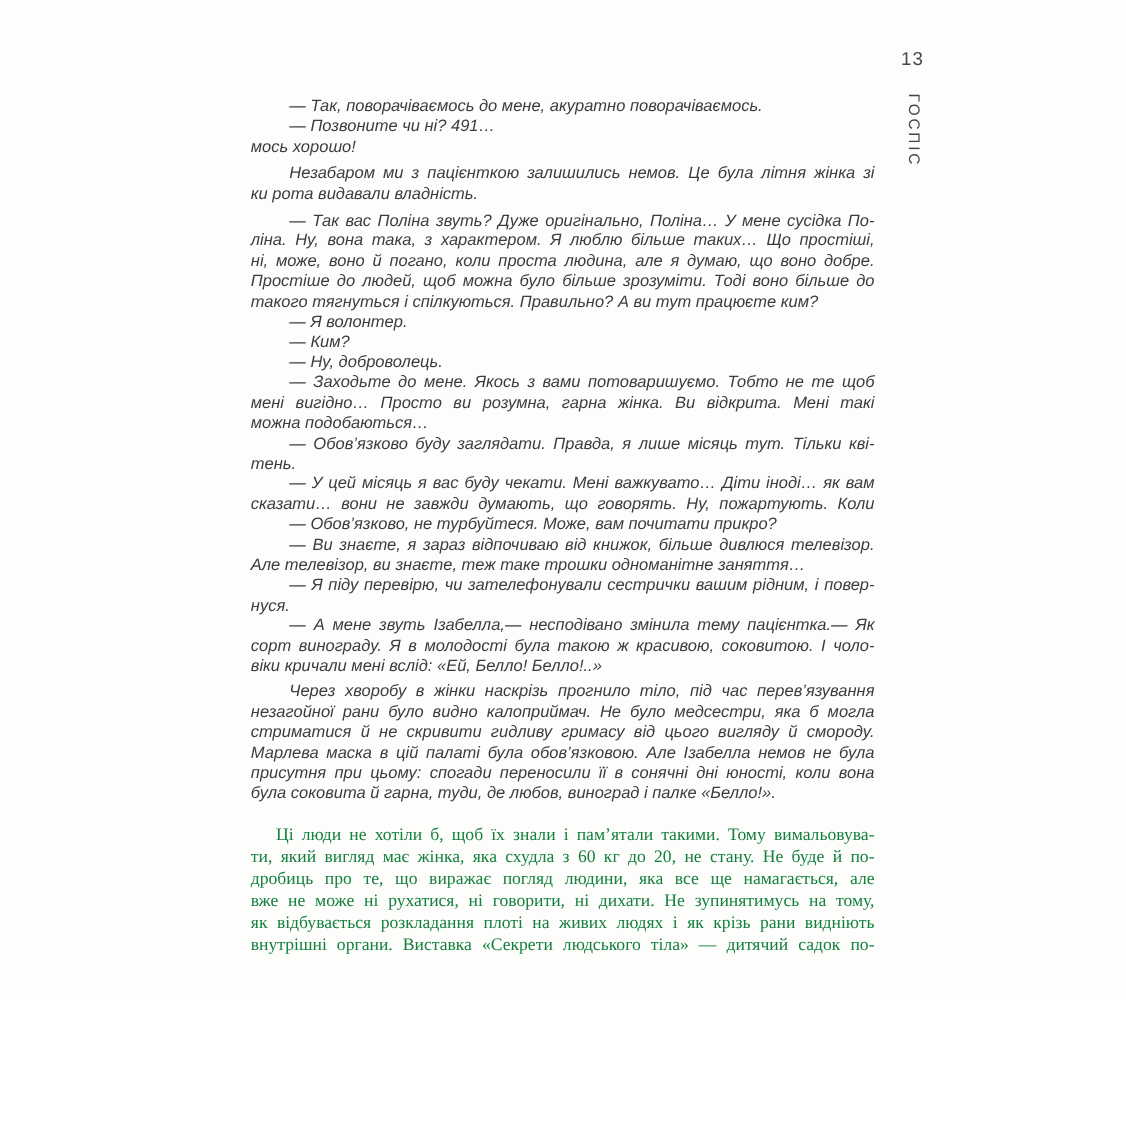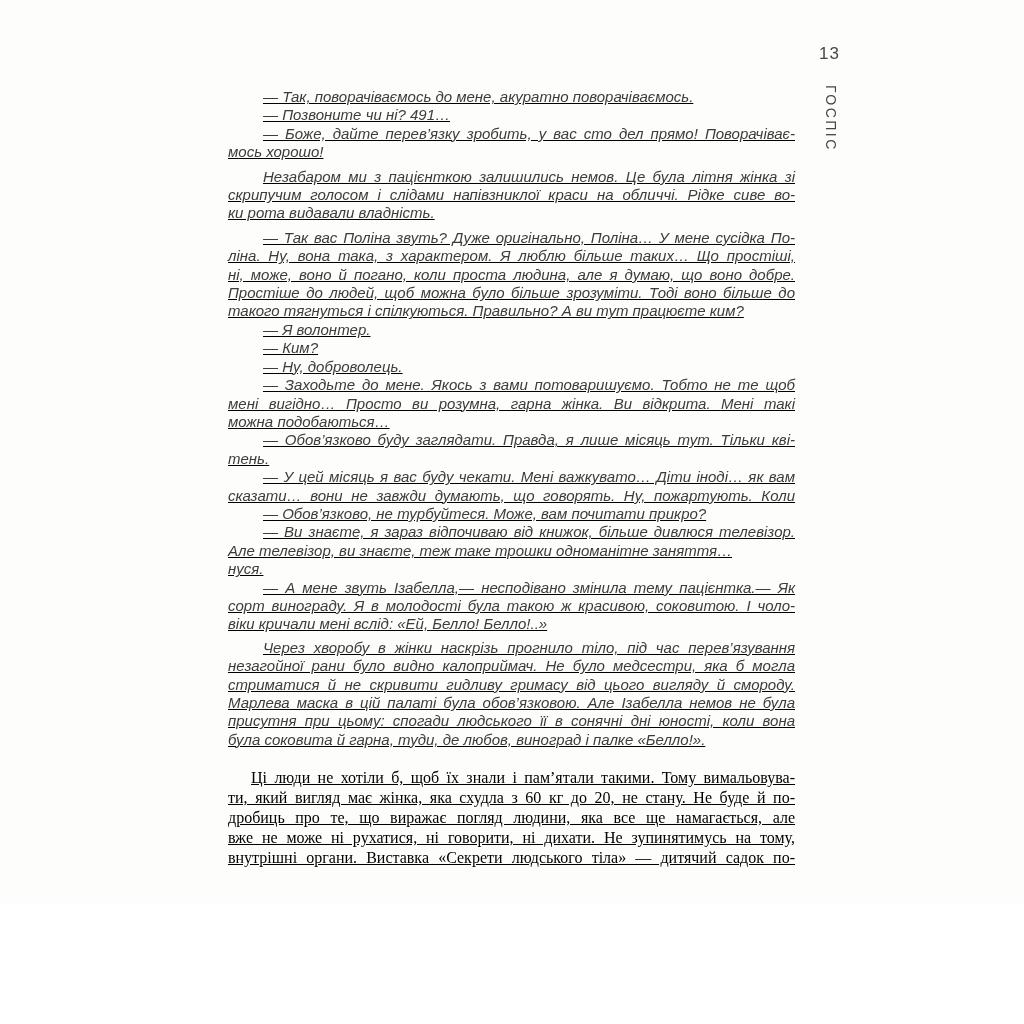--- a/index.html
+++ b/index.html
@@ -29,59 +29,57 @@
     letter-spacing: 2.5px;
     color: #454545;
     white-space: nowrap;
   }
   .text-column {
     position: absolute;
     left: 228px;
     top: 88px;
     width: 567px;
   }
-  .block { margin-top: 6px; text-decoration: underline; }
+  .block { margin-top: 6px; }
   .block:first-child { margin-top: 0; }
   .block.b4 { margin-top: 5px; }
   .block.serif { margin-top: 19px; }
   .line {
     text-align: left;
     white-space: normal;
   }
   .block.italic .line {
     font: italic 15px/18.4px "Liberation Sans", sans-serif;
     color: #3c3c3c;
   }
   .block.serif .line {
     font: 16px/20px "Liberation Serif", serif;
-    color: #000000;
+    color: #15803d;
   }
   .line.just {
     text-align: justify;
     text-align-last: justify;
   }
   .block.italic .line.indent { padding-left: 35px; }
   .block.serif  .line.indent { padding-left: 23px; }
 </style>
 </head>
 <body>
 
 <div class="page">
   <div class="page-number">13</div>
   <div class="running-title">ГОСПІС</div>
   <div class="text-column">
       <div class="block italic">
         <div class="line indent">— Так, поворачіваємось до мене, акуратно поворачіваємось.</div>
         <div class="line indent">— Позвоните чи ні? 491…</div>
-        <div class="line indent just">— Боже, дайте перев’язку зробить, у вас сто дел прямо! Поворачіває-</div>
         <div class="line">мось хорошо!</div>
       </div>
       <div class="block italic">
         <div class="line indent just">Незабаром ми з пацієнткою залишились немов. Це була літня жінка зі</div>
-        <div class="line just">скрипучим голосом і слідами напівзниклої краси на обличчі. Рідке сиве во-</div>
         <div class="line">ки рота видавали владність.</div>
       </div>
       <div class="block italic">
         <div class="line indent just">— Так вас Поліна звуть? Дуже оригінально, Поліна… У мене сусідка По-</div>
         <div class="line just">ліна. Ну, вона така, з характером. Я люблю більше таких… Що простіші,</div>
         <div class="line just">ні, може, воно й погано, коли проста людина, але я думаю, що воно добре.</div>
         <div class="line just">Простіше до людей, щоб можна було більше зрозуміти. Тоді воно більше до</div>
         <div class="line">такого тягнуться і спілкуються. Правильно? А ви тут працюєте ким?</div>
         <div class="line indent">— Я волонтер.</div>
         <div class="line indent">— Ким?</div>
@@ -89,34 +87,36 @@
         <div class="line indent just">— Заходьте до мене. Якось з вами потоваришуємо. Тобто не те щоб</div>
         <div class="line just">мені вигідно… Просто ви розумна, гарна жінка. Ви відкрита. Мені такі</div>
         <div class="line">можна подобаються…</div>
         <div class="line indent just">— Обов’язково буду заглядати. Правда, я лише місяць тут. Тільки кві-</div>
         <div class="line">тень.</div>
         <div class="line indent just">— У цей місяць я вас буду чекати. Мені важкувато… Діти іноді… як вам</div>
         <div class="line just">сказати… вони не завжди думають, що говорять. Ну, пожартують. Коли</div>
         <div class="line indent">— Обов’язково, не турбуйтеся. Може, вам почитати прикро?</div>
         <div class="line indent just">— Ви знаєте, я зараз відпочиваю від книжок, більше дивлюся телевізор.</div>
         <div class="line">Але телевізор, ви знаєте, теж таке трошки одноманітне заняття…</div>
+        <div class="line indent just">— Я піду перевірю, чи зателефонували сестрички вашим рідним, і повер-</div>
         <div class="line">нуся.</div>
         <div class="line indent just">— А мене звуть Ізабелла,— несподівано змінила тему пацієнтка.— Як</div>
         <div class="line just">сорт винограду. Я в молодості була такою ж красивою, соковитою. І чоло-</div>
         <div class="line">віки кричали мені вслід: «Ей, Белло! Белло!..»</div>
       </div>
       <div class="block italic b4">
         <div class="line indent just">Через хворобу в жінки наскрізь прогнило тіло, під час перев’язування</div>
         <div class="line just">незагойної рани було видно калоприймач. Не було медсестри, яка б могла</div>
         <div class="line just">стриматися й не скривити гидливу гримасу від цього вигляду й смороду.</div>
         <div class="line just">Марлева маска в цій палаті була обов’язковою. Але Ізабелла немов не була</div>
-        <div class="line just">присутня при цьому: спогади людського її в сонячні дні юності, коли вона</div>
+        <div class="line just">присутня при цьому: спогади переносили її в сонячні дні юності, коли вона</div>
         <div class="line">була соковита й гарна, туди, де любов, виноград і палке «Белло!».</div>
       </div>
       <div class="block serif">
         <div class="line indent just">Ці люди не хотіли б, щоб їх знали і пам’ятали такими. Тому вимальовува-</div>
         <div class="line just">ти, який вигляд має жінка, яка схудла з 60 кг до 20, не стану. Не буде й по-</div>
         <div class="line just">дробиць про те, що виражає погляд людини, яка все ще намагається, але</div>
         <div class="line just">вже не може ні рухатися, ні говорити, ні дихати. Не зупинятимусь на тому,</div>
+        <div class="line just">як відбувається розкладання плоті на живих людях і як крізь рани видніють</div>
         <div class="line just">внутрішні органи. Виставка «Секрети людського тіла» — дитячий садок по-</div>
       </div>
     </div>
 </div>
 
 </body></html>

